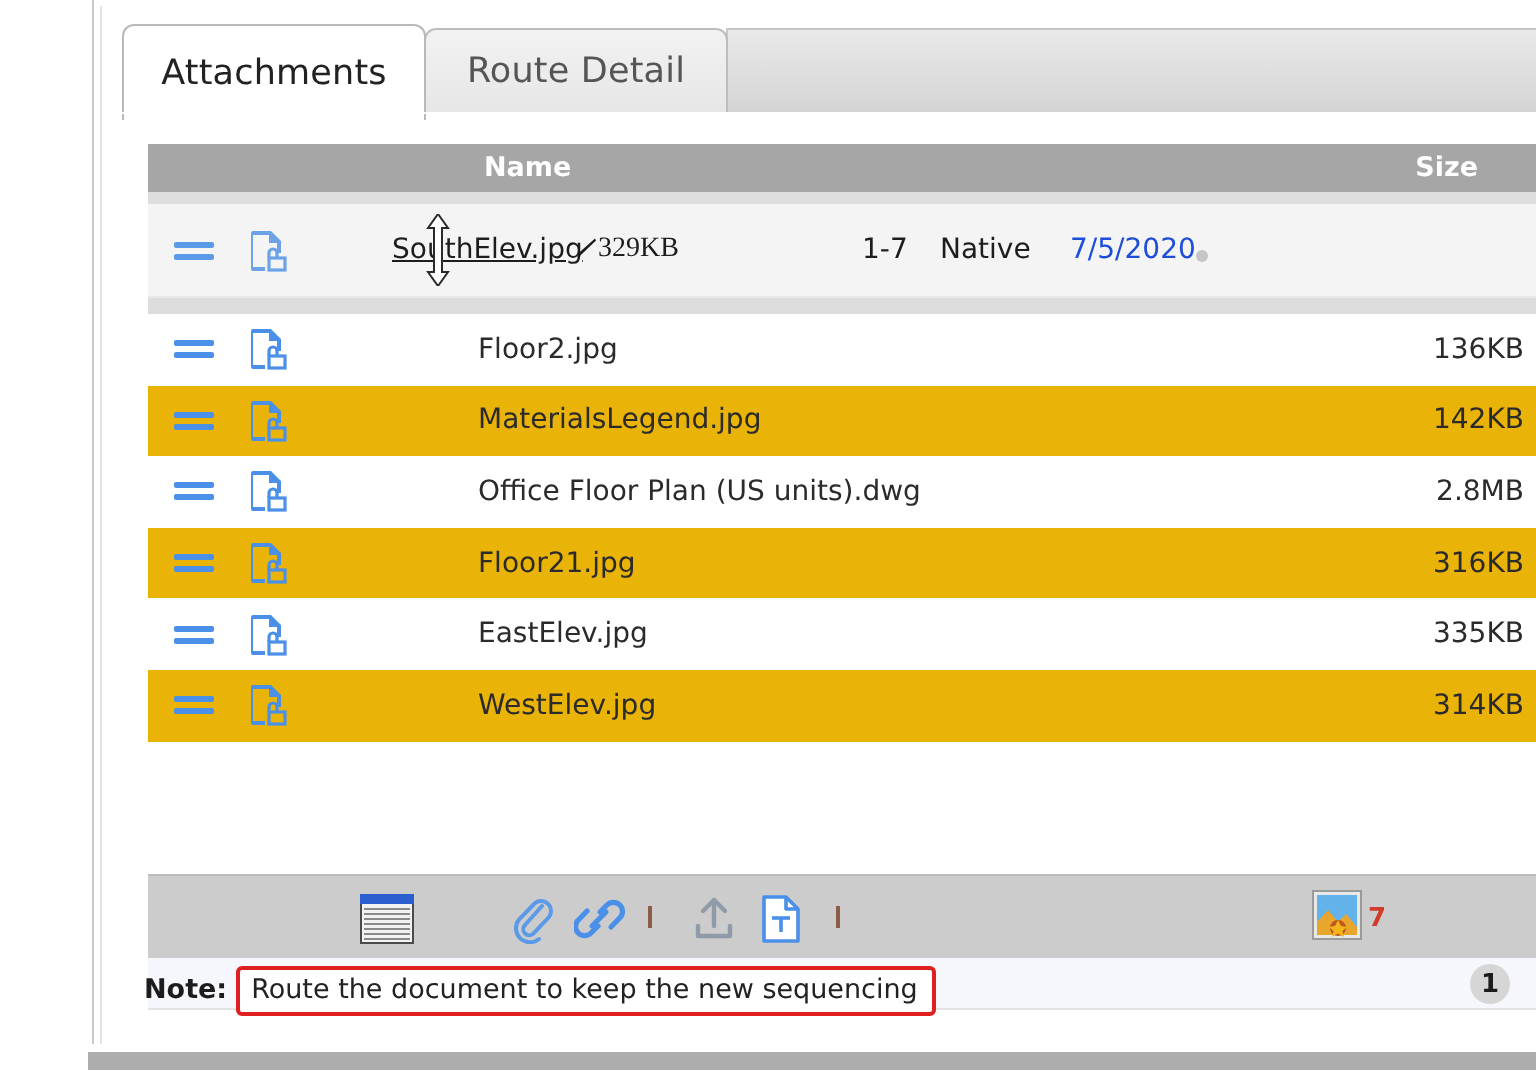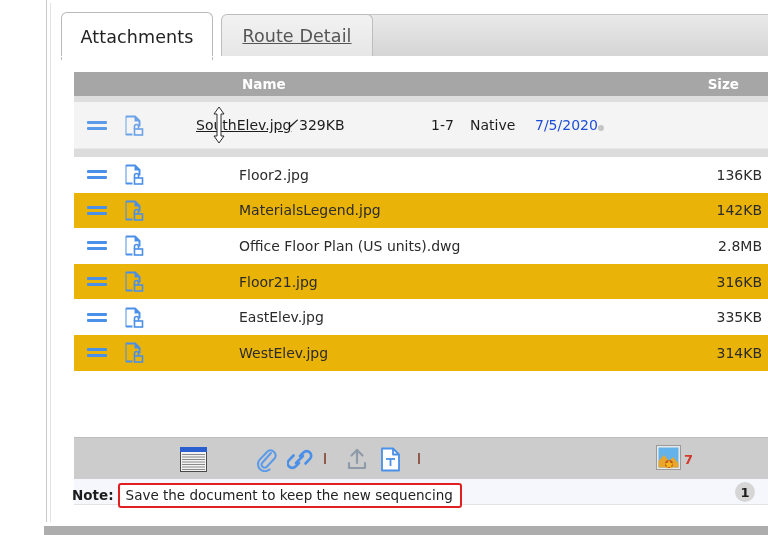--- a/index.html
+++ b/index.html
@@ -78,28 +78,27 @@
     left: 8px;
     width: 152px;
     background: #ffffff;
     color: #222222;
     z-index: 3;
     border-color: #b9b9b9;
     height: 48px;
     top: 3px;
   }
   .tab.inactive {
-    left: 168px;
+    left: 159px;
     width: 152px;
     background: linear-gradient(#f2f2f2, #e6e6e6);
     color: #555555;
     z-index: 2;
     top: 5px;
     height: 43px;
-    text-decoration: underline;
   }
   .tabstrip-fill {
     position: absolute;
     left: 310px;
     top: 5px;
     right: 0;
     height: 43px;
     background: linear-gradient(#e9e9e9, #d4d4d4);
     border: 1px solid #c6c6c6;
     border-bottom: none;
@@ -229,20 +228,21 @@
   .dp-pencil {
     position: absolute;
     left: 212px;
     top: 14px;
   }
   .dp-size {
     position: absolute;
     left: 225px;
     font-size: 14px;
     color: #1d1d1d;
+    font-family: Liberation Serif, serif;
   }
   .dp-pages {
     position: absolute;
     left: 357px;
     font-size: 14px;
     color: #1d1d1d;
   }
   .dp-type {
     position: absolute;
     left: 396px;
@@ -597,18 +597,18 @@
     </span>
     <span class="thumb-count" style="left:610px; top:14px;">7</span>
   </div>
 
   <div id="pager">
     <span class="page-badge">1</span>
   </div>
 
   <div id="note">
     <span class="note-label">Note:</span>
-    <span class="note-box">Save the document to keep the new sequencing</span>
+    <span class="note-box">Route the document to keep the new sequencing</span>
   </div>
 
   <div class="bottom-white"></div>
   <div class="bottom-bar"></div>
 </div>
 
 </body></html>

